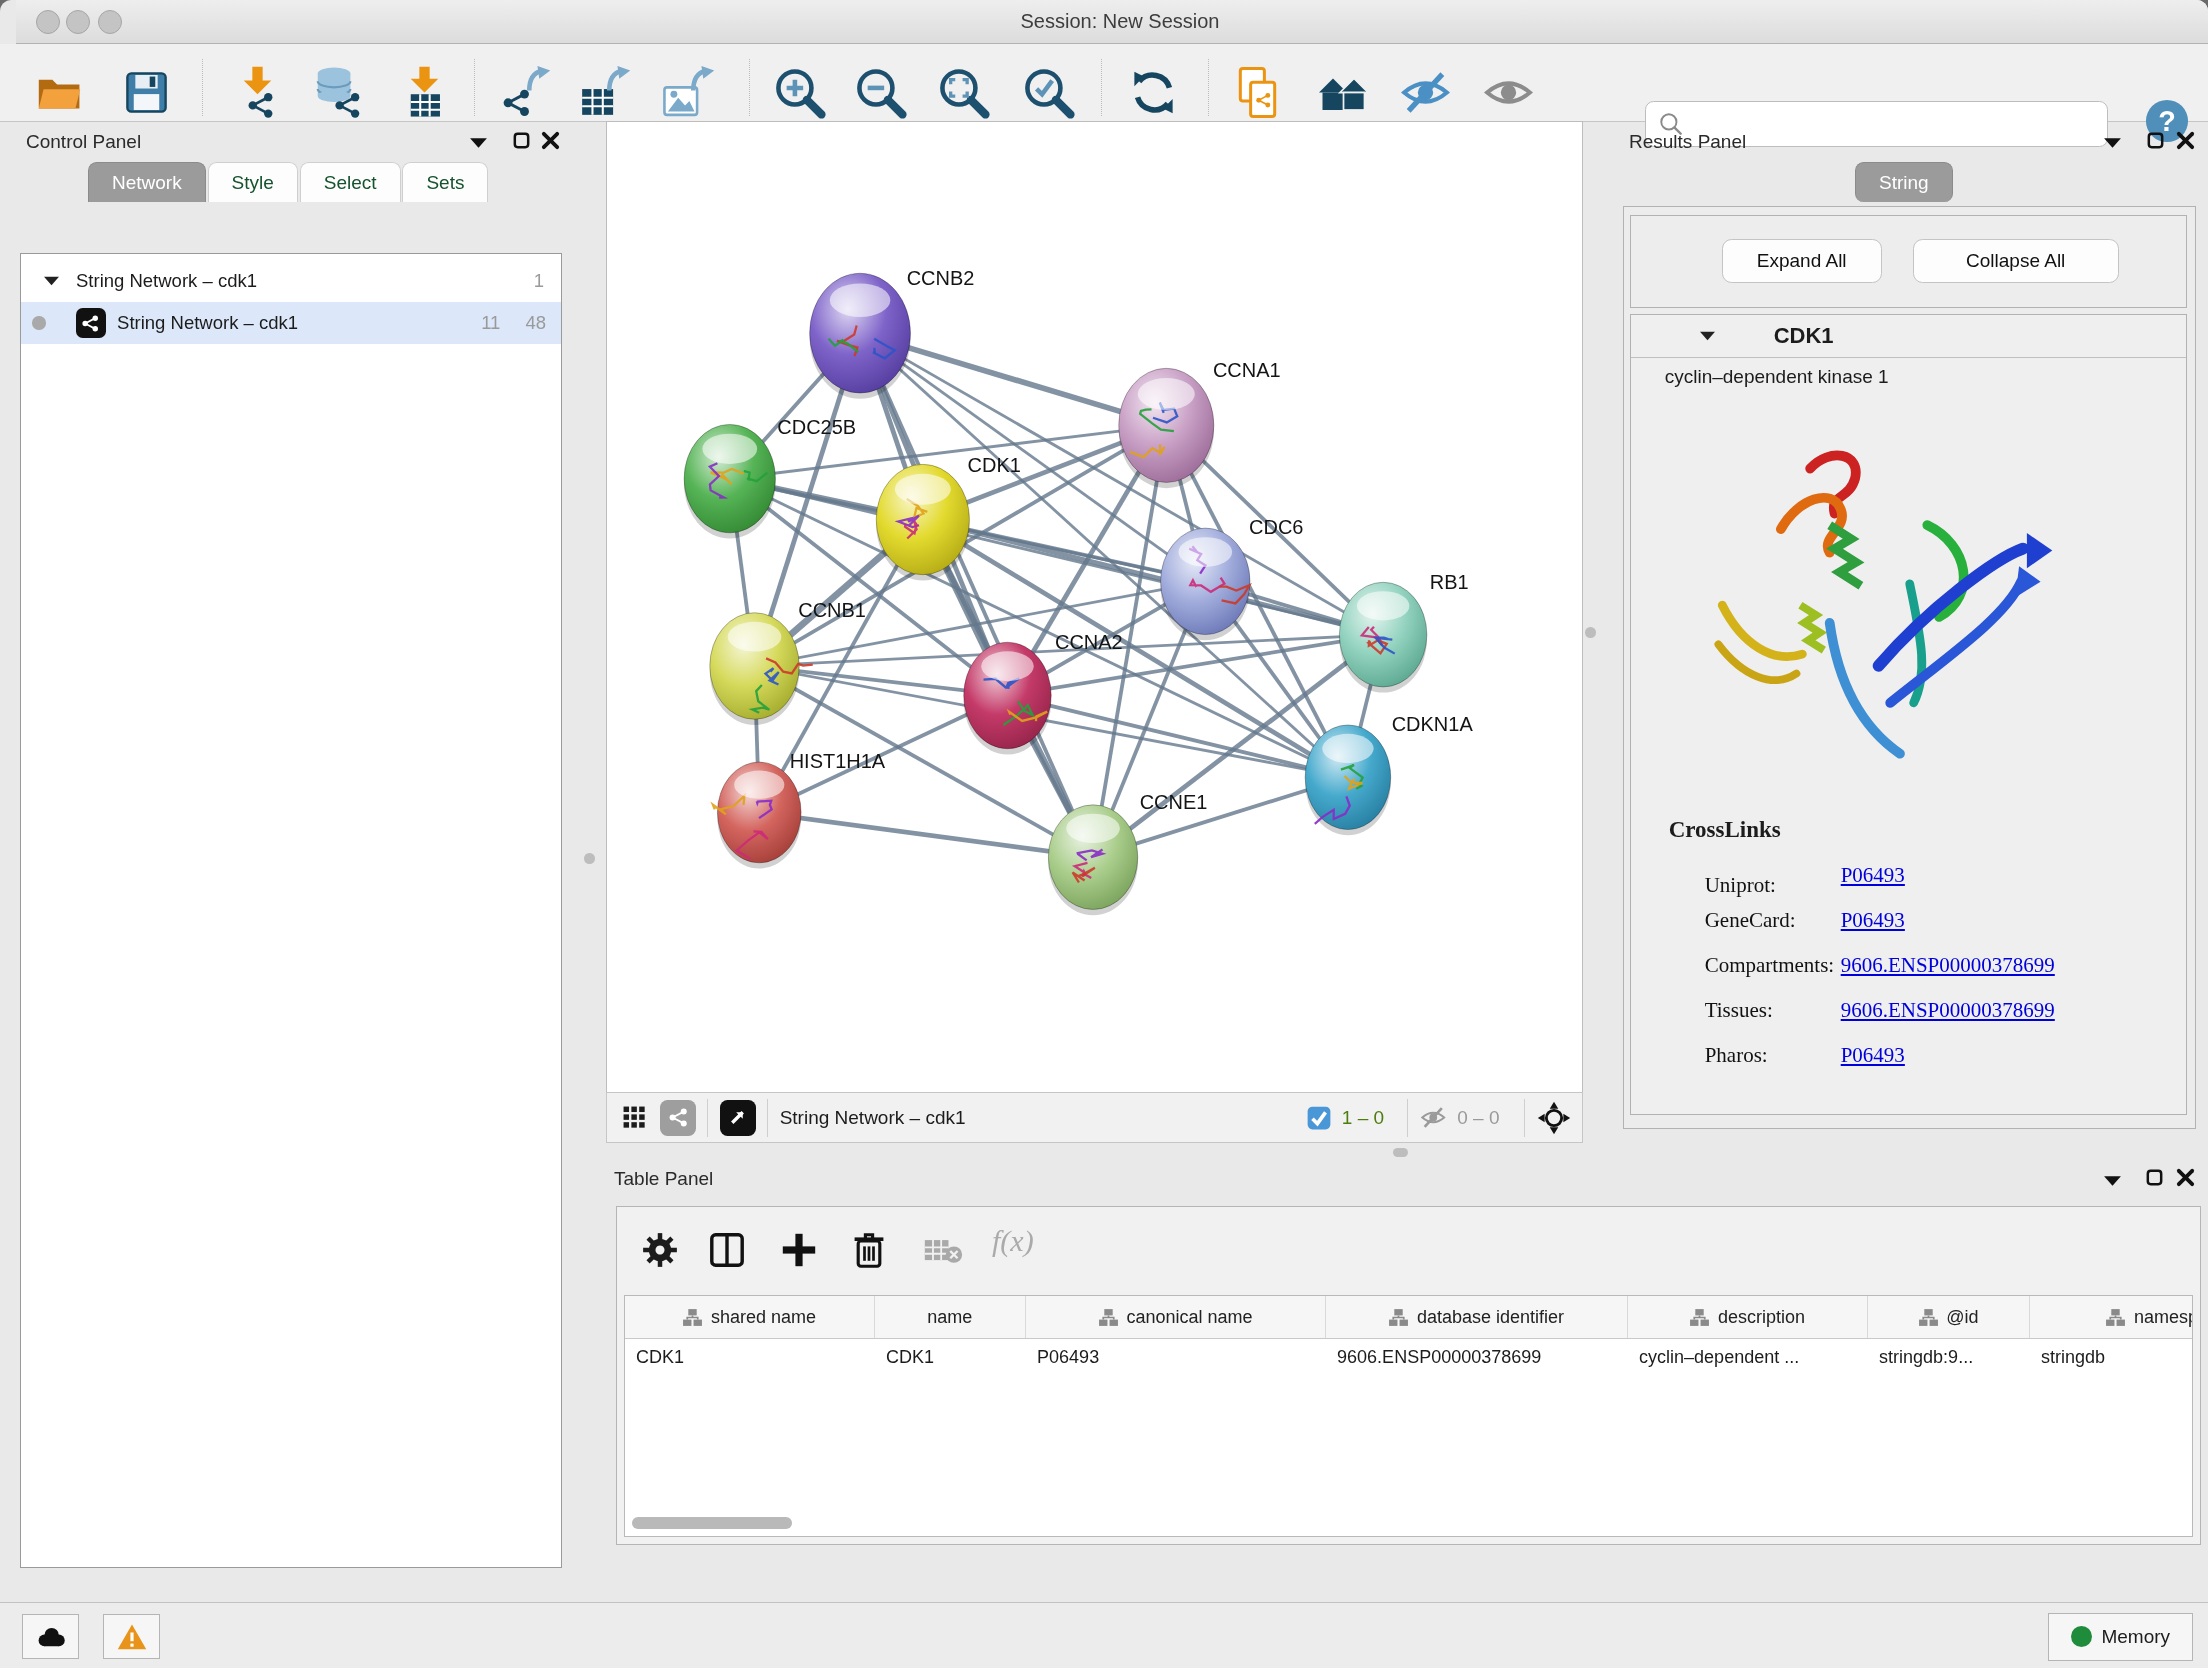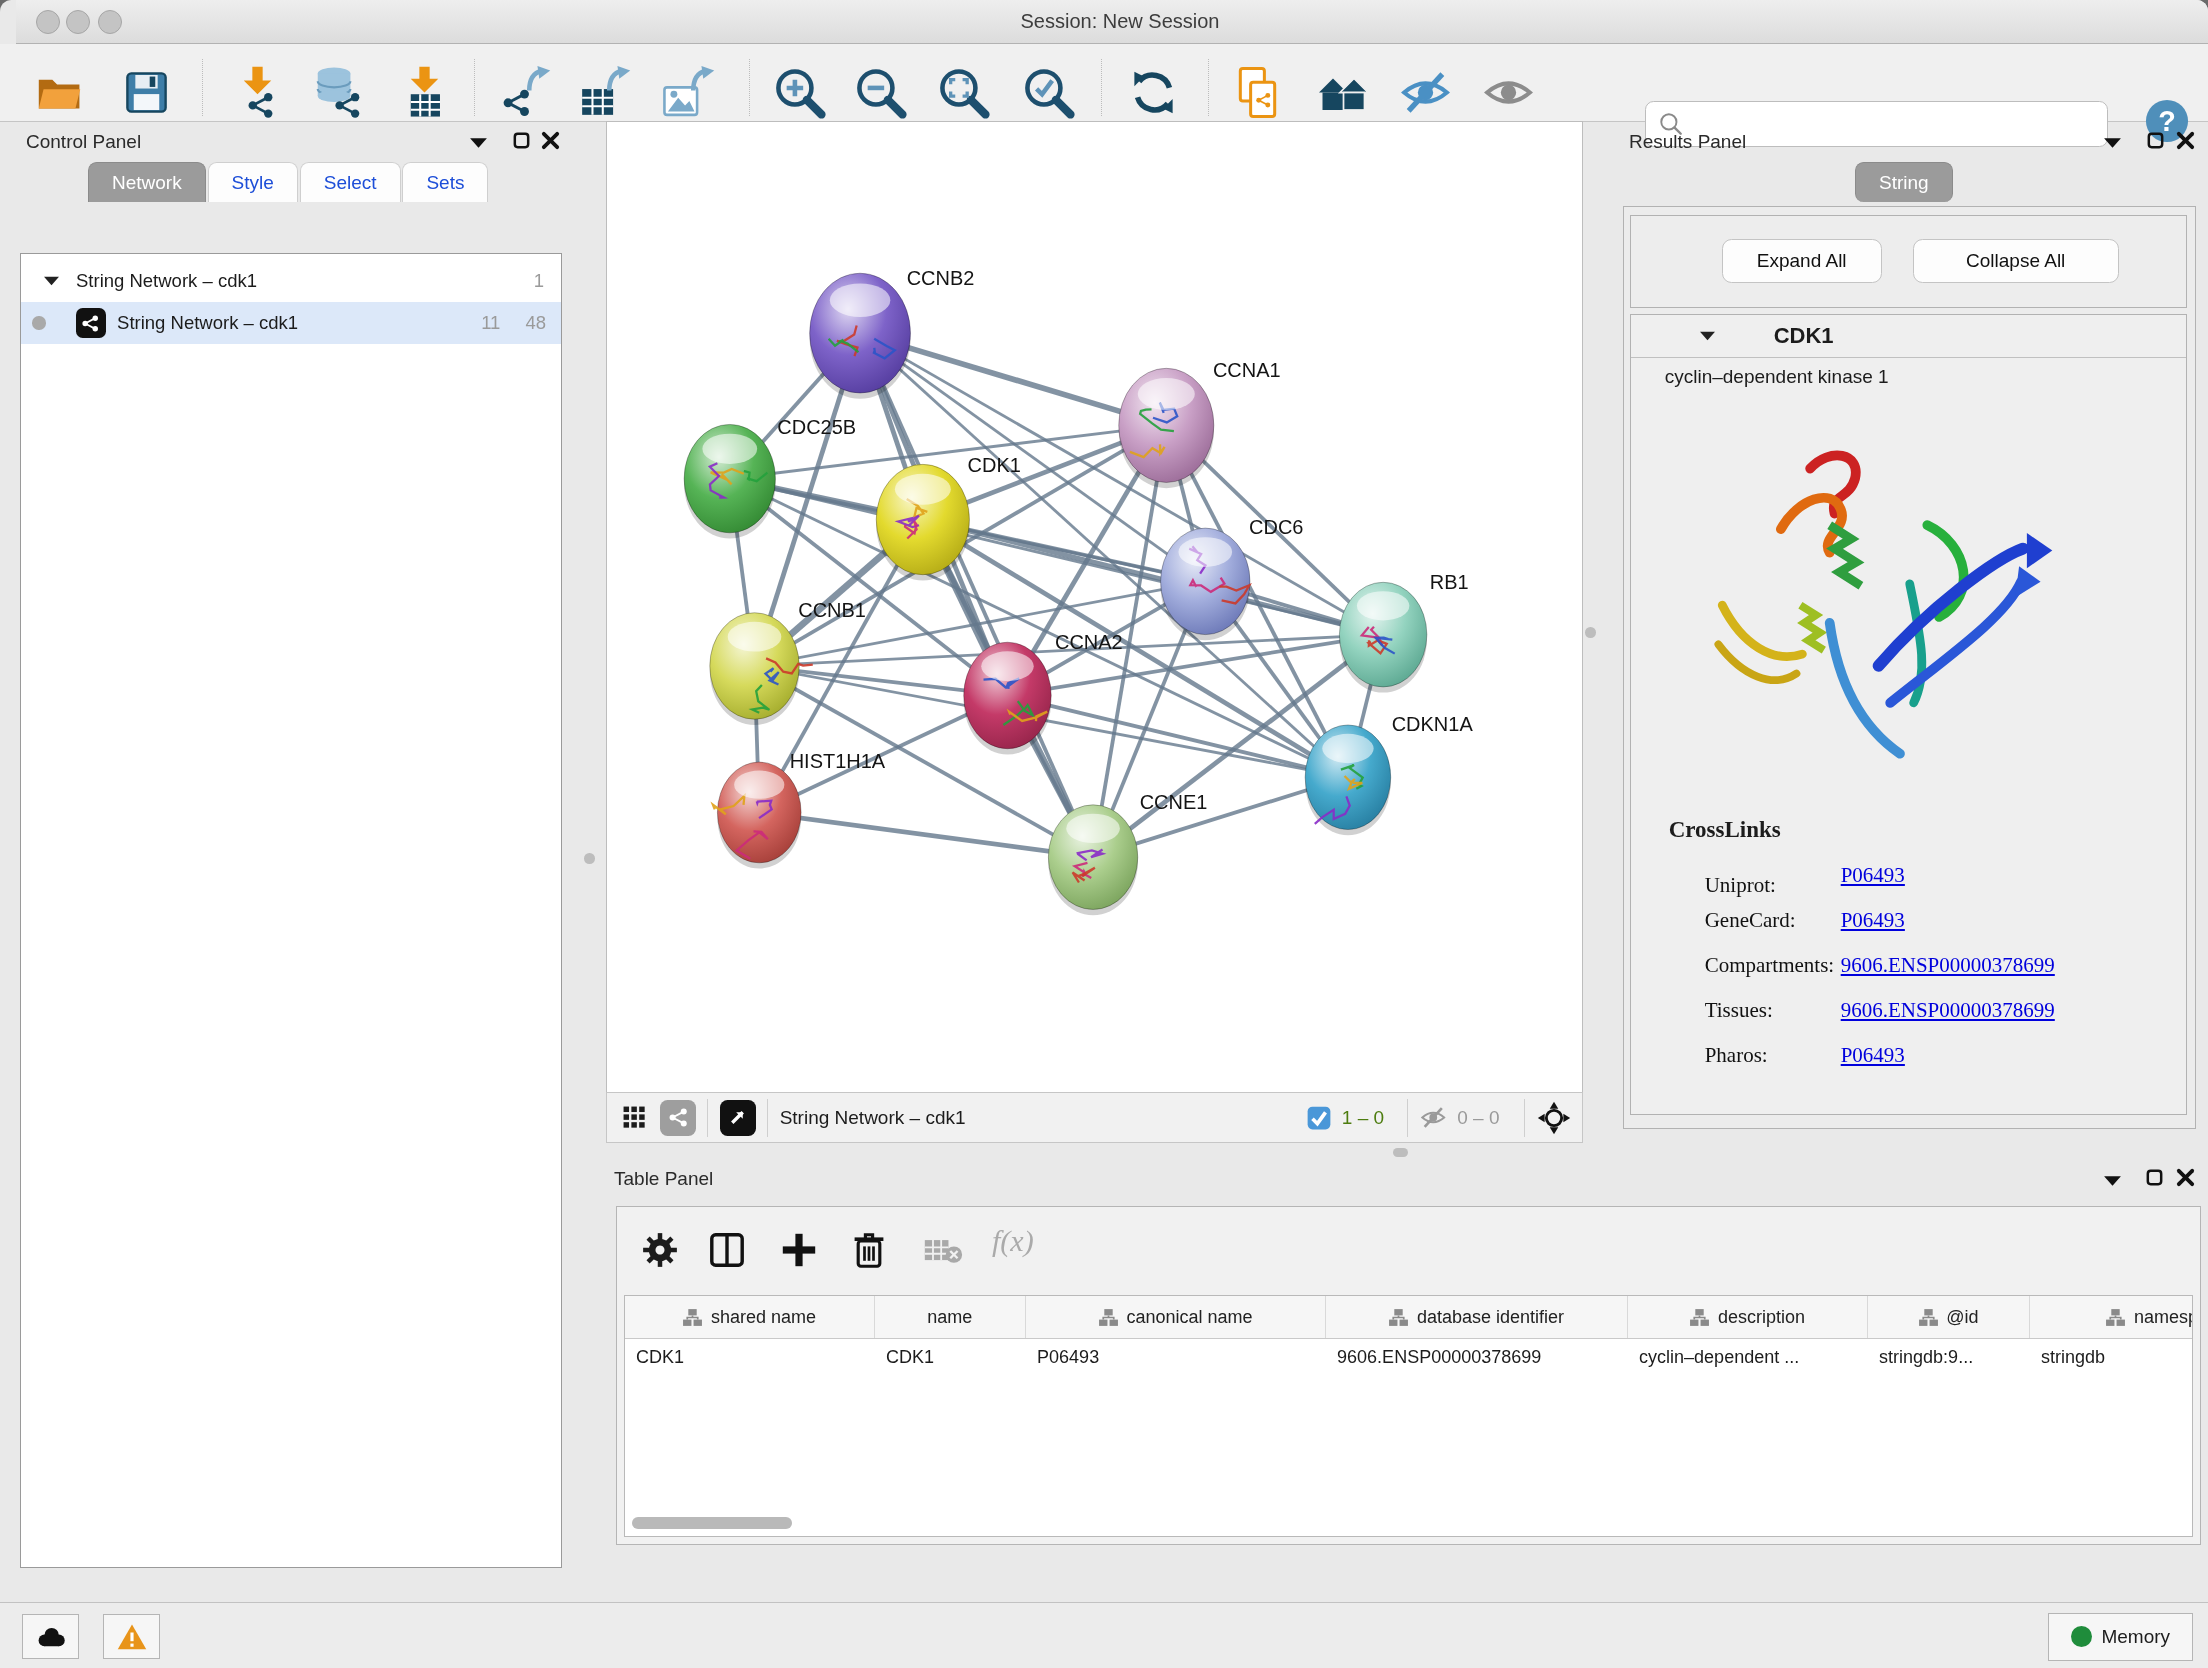--- a/index.html
+++ b/index.html
@@ -20,21 +20,21 @@
   .tsep{position:absolute;top:15px;height:57px;border-left:1.9px dotted #bcbcbc;}
   .search-wrap{position:absolute;left:1645px;top:57px;width:461px;height:44px;background:#fff;
                border:1px solid #bdbdbd;border-radius:8.6px;display:flex;align-items:center;}
   .search-wrap input{border:none;outline:none;font-size:18px;flex:1;background:transparent;
                      font-family:"Liberation Sans",sans-serif;}
   
   .panel-title{font-size:19px;color:#2a2a2a;}
   .hicon{position:absolute;width:21px;height:21px;color:#111;}
   
   .tab{height:39px;line-height:39px;padding:0 23px;font-size:19px;background:#fdfdfd;
-       border:1px solid #cfcfcf;border-bottom:none;border-radius:8.6px 8.6px 0 0;margin-right:1.9px;color:#1d4ed8;}
+       border:1px solid #cfcfcf;border-bottom:none;border-radius:8.6px 8.6px 0 0;margin-right:1.9px;color:#14532d;}
   .tab.sel{background:#9b9b9b;color:#fff;border-color:#8b8b8b;text-align:right;}
   .tree-box{position:absolute;left:20px;top:132px;width:540px;height:1313px;background:#fff;
             border:1.9px solid #9a9a9a;}
   .tree-row{position:absolute;left:0;width:100%;height:42px;font-size:18.5px;display:flex;align-items:center;}
   .tree-row.sel{background:#dce8f9;}
   .cnt{color:#9a9a9a;}
   
   .net-canvas{left:606px;top:121px;width:975px;height:971px;background:#fff;border:1px solid #bdbdbd;}
   .net-status{left:606px;top:1092px;width:975px;height:49px;background:#f1f1f1;
               border:1px solid #c6c6c6;display:flex;align-items:center;font-size:19px;}

